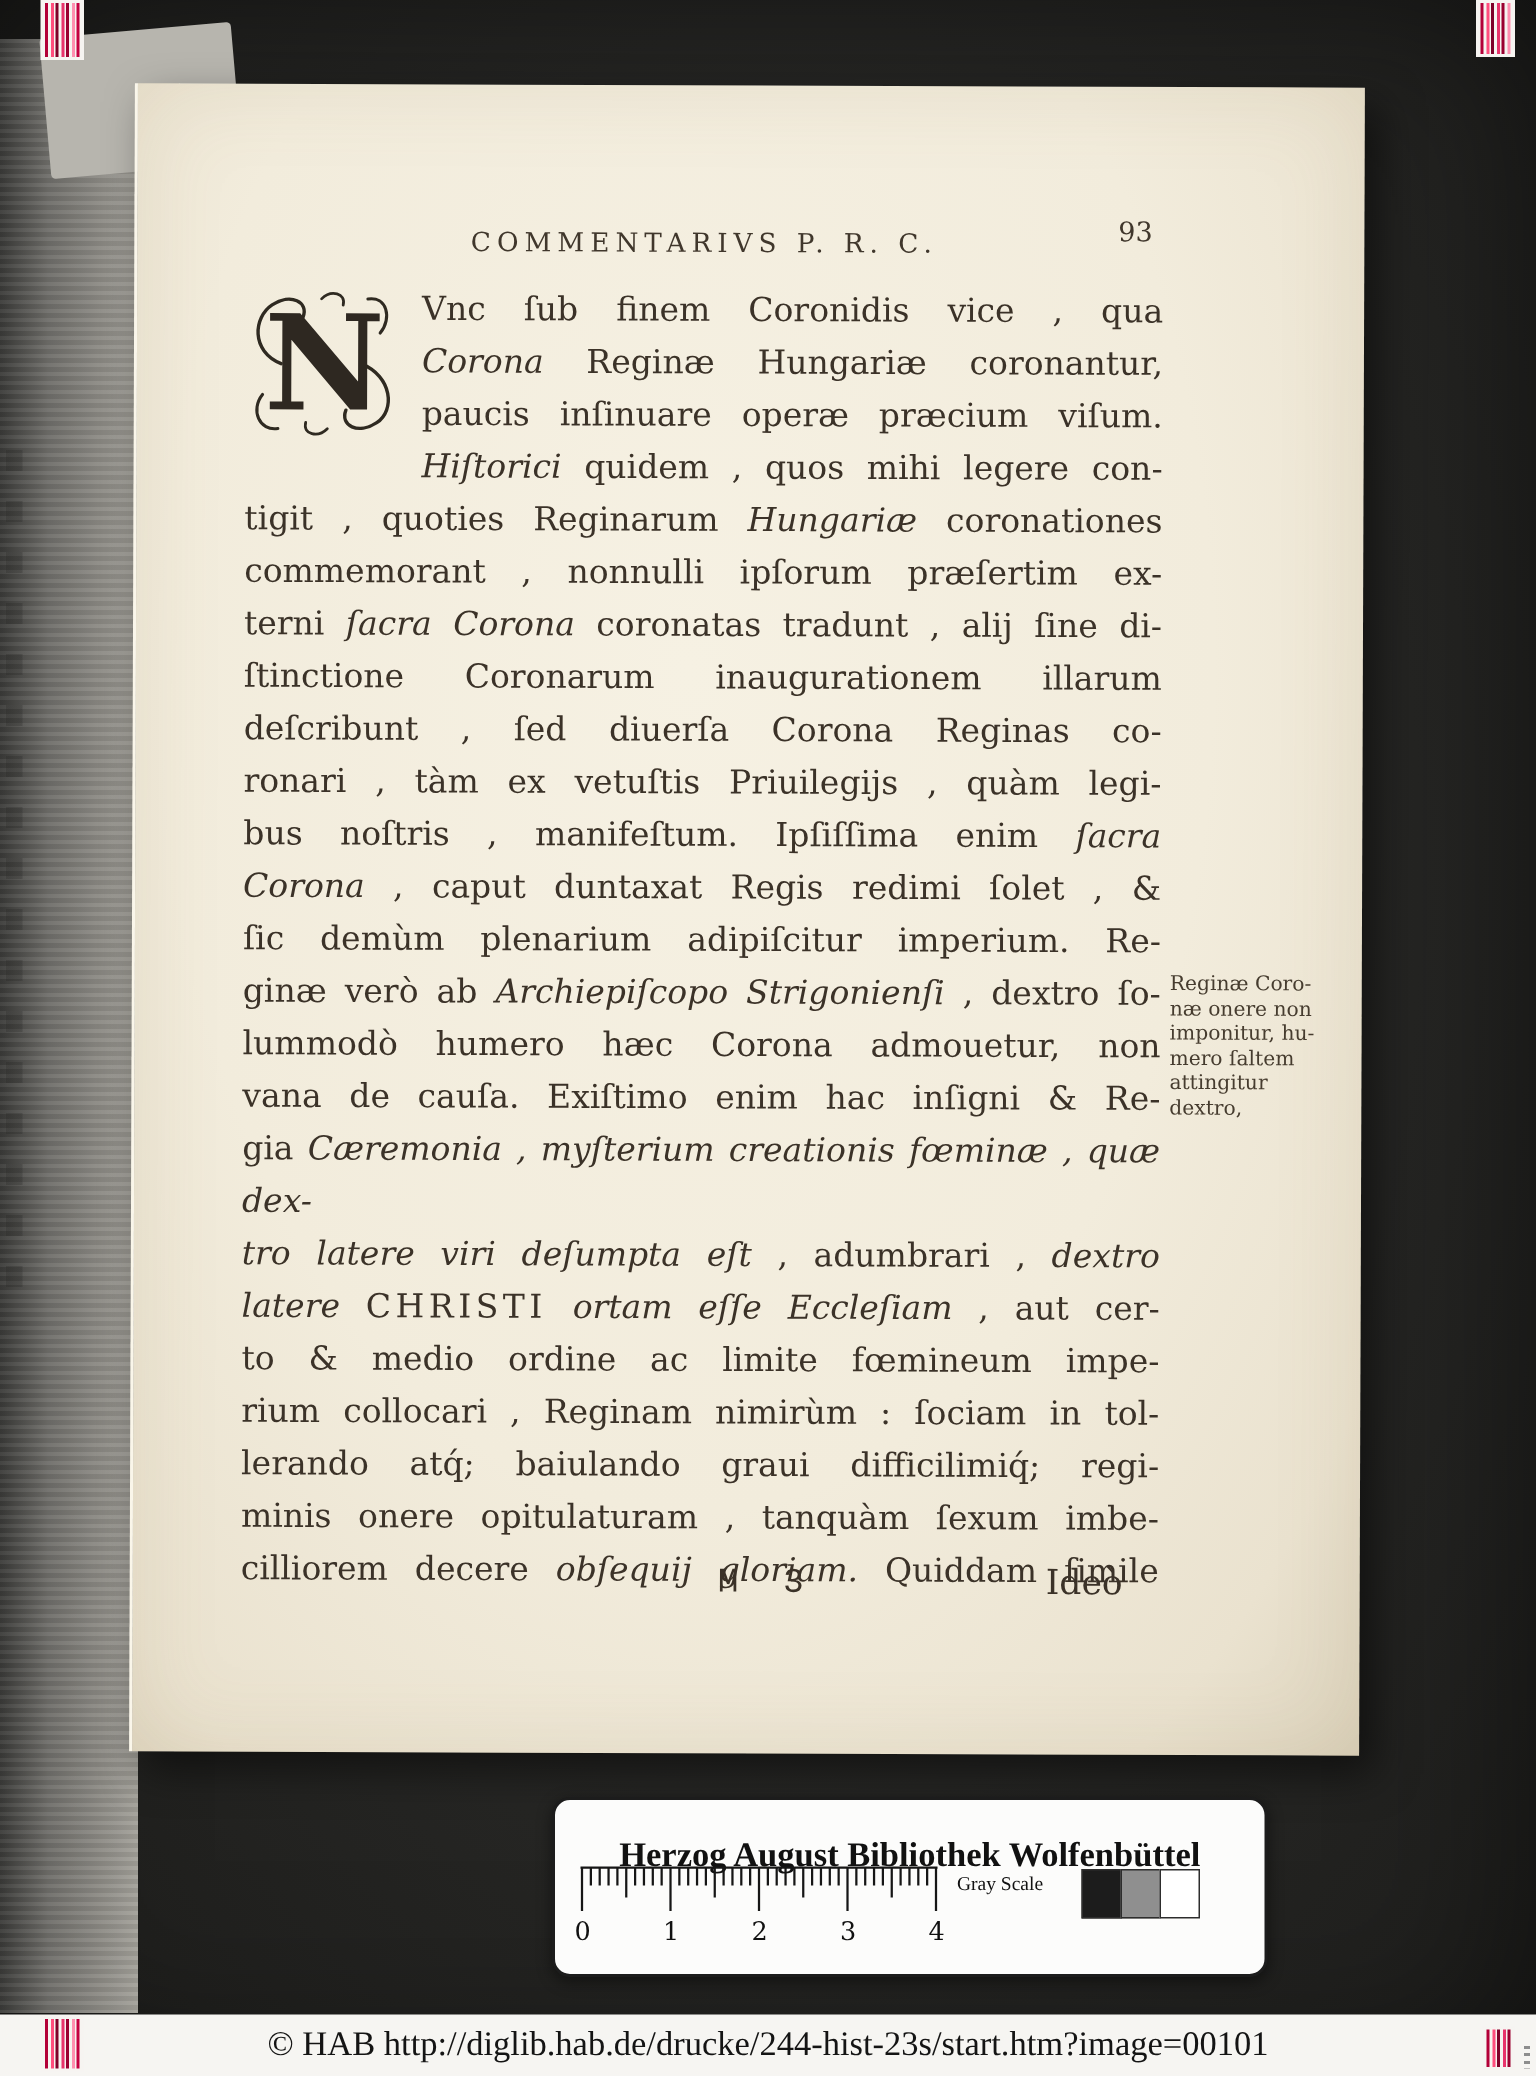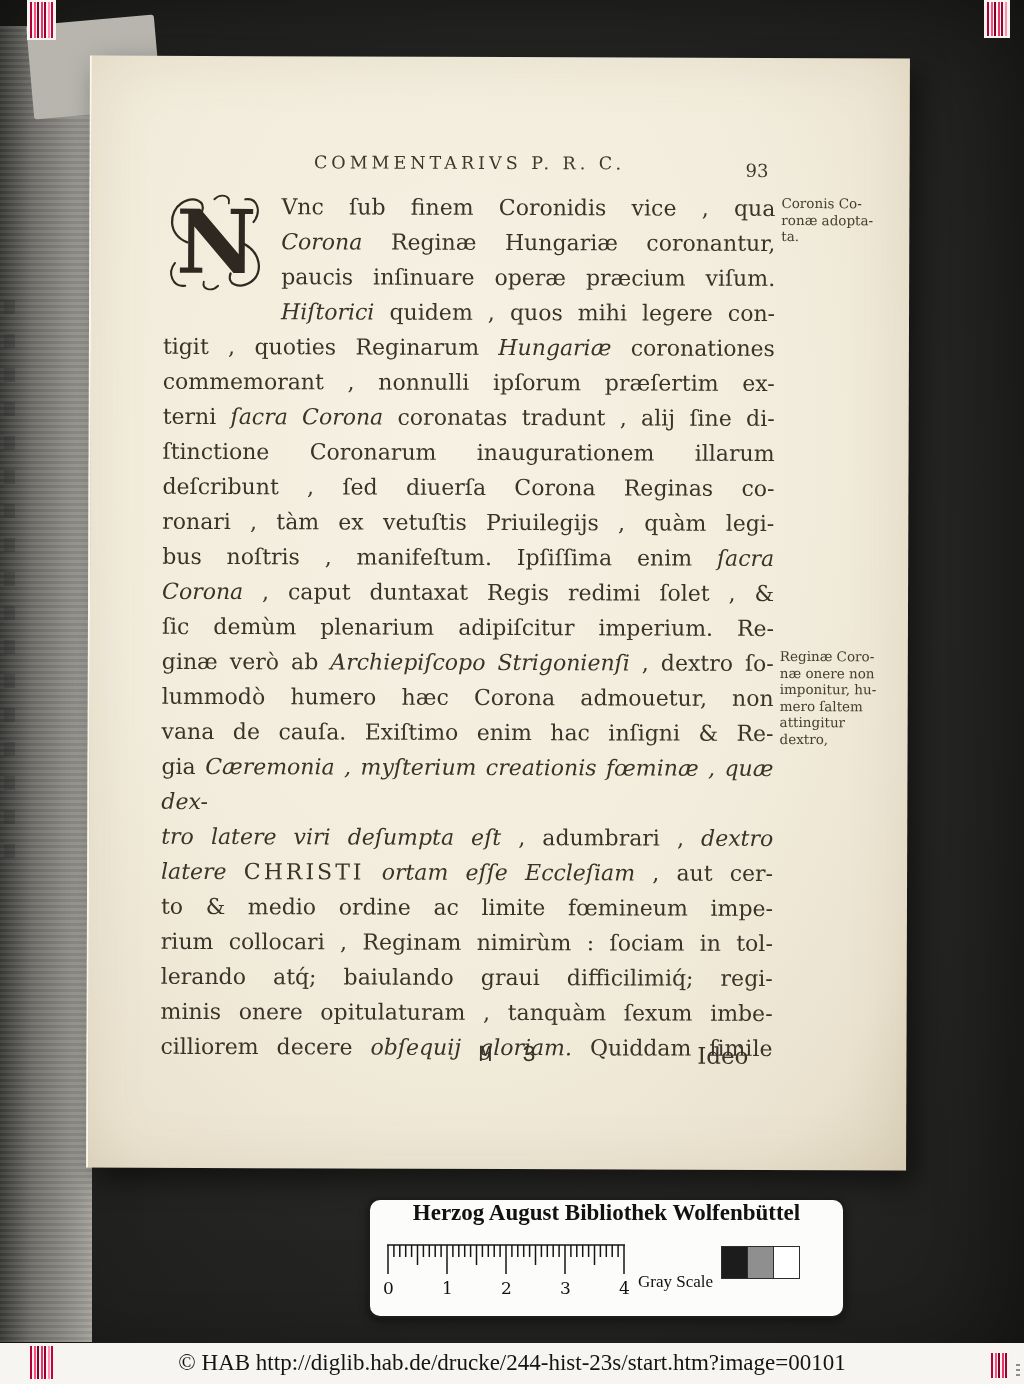--- a/index.html
+++ b/index.html
@@ -34,21 +34,21 @@
     background: radial-gradient(ellipse at 45% 35%, #f6f1e3 0%, #f2ecdc 55%, #eae2cf 85%, #ddd4be 100%);
     box-shadow: 10px 12px 28px rgba(0,0,0,.5), inset 0 0 60px rgba(140,115,70,.13);
     border-left: 2px solid #faf6ea;
     transform: rotate(.2deg);
     color: #3d342a;
   }
   .page-header {
     position: absolute; left: 72px; top: 96px; width: 612px; text-align: center;
     font-size: 17.5px; letter-spacing: 4px; color: #40372c; white-space: nowrap;
   }
-  .page-number { position: absolute; left: 654px; top: 102px; font-size: 18px; color: #40372c; }
+  .page-number { position: absolute; left: 654px; top: 87px; font-size: 18px; color: #40372c; }
 
   .main-text {
     position: absolute; left: 72px; top: 133px; width: 612px;
     font-size: 22px; line-height: 35px; color: #3b3228;
   }
   .text-line { text-align: justify; text-align-last: justify; }
   .text-line.indent { padding-left: 14px; }
   .it { font-style: italic; }
   .caps { letter-spacing: 3px; }
 
@@ -69,28 +69,28 @@
   }
   .note-0 { top: 137px; } .note-1 { top: 342px; } .note-2 { top: 590px; }
 
   
   .scale-card {
     position: absolute; left: 368px; top: 1198px; width: 477px; height: 120px;
     background: #fcfcfb; border: 2px solid #1c1c1c; border-radius: 12px;
     box-shadow: 0 3px 10px rgba(0,0,0,.45); color: #111;
   }
   .card-title {
-    margin-top: 0; text-align: center; font-weight: bold; font-size: 23px;
+    margin-top: 24px; text-align: center; font-weight: bold; font-size: 23px;
     font-family: "Liberation Serif", "DejaVu Serif", serif; white-space: nowrap;
   }
   .ruler-ticks { position: absolute; left: 16px; top: 44px; width: 242px; height: 32px; }
   .ruler-ticks line { stroke: #161616; stroke-width: 1.5; }
   .ruler-numbers { position: absolute; left: 16px; top: 78px; width: 242px; height: 24px; font-size: 17px; }
   .ruler-numbers span { position: absolute; top: 0; }
-  .grayscale-label { position: absolute; left: 268px; top: 72px; font-size: 17px; font-family: "Liberation Serif", serif; }
+  .grayscale-label { position: absolute; left: 268px; top: 48px; font-size: 13px; font-family: "Liberation Serif", serif; }
   .patches { position: absolute; left: 352px; top: 46px; display: flex; }
   .patch { width: 27px; height: 33px; border: 1px solid #2d2d2d; margin-left: -1px; }
 
   
   .footer-bar { position: absolute; left: 0; top: 1343px; width: 1024px; height: 41px; background: #f6f5f2; }
   .footer-text {
     padding-top: 7px; text-align: center; font-size: 23px; color: #141414;
     font-family: Liberation Serif, serif; white-space: nowrap;
   }
 
@@ -177,25 +177,20 @@
           <div class="text-line"><span>minis onere opitulaturam , tanquàm ſexum imbe-</span></div>
           <div class="text-line"><span>cilliorem decere </span><span class="it">obſequij gloriam.</span><span> Quiddam ſimile</span></div>
         </div>
     </div>
 
     <div class="sig-row">
       <span class="signature">M 3</span>
       <span class="catchword">Ideò</span>
     </div>
 
-    <div class="margin-note note-0">
-        <div>Coronis Co-</div>
-        <div>ronæ adopta-</div>
-        <div>ta.</div>
-      </div>
     <div class="margin-note note-2">
         <div>Reginæ Coro-</div>
         <div>næ onere non</div>
         <div>imponitur, hu-</div>
         <div>mero ſaltem</div>
         <div>attingitur</div>
         <div>dextro,</div>
       </div>
   </div>
 

